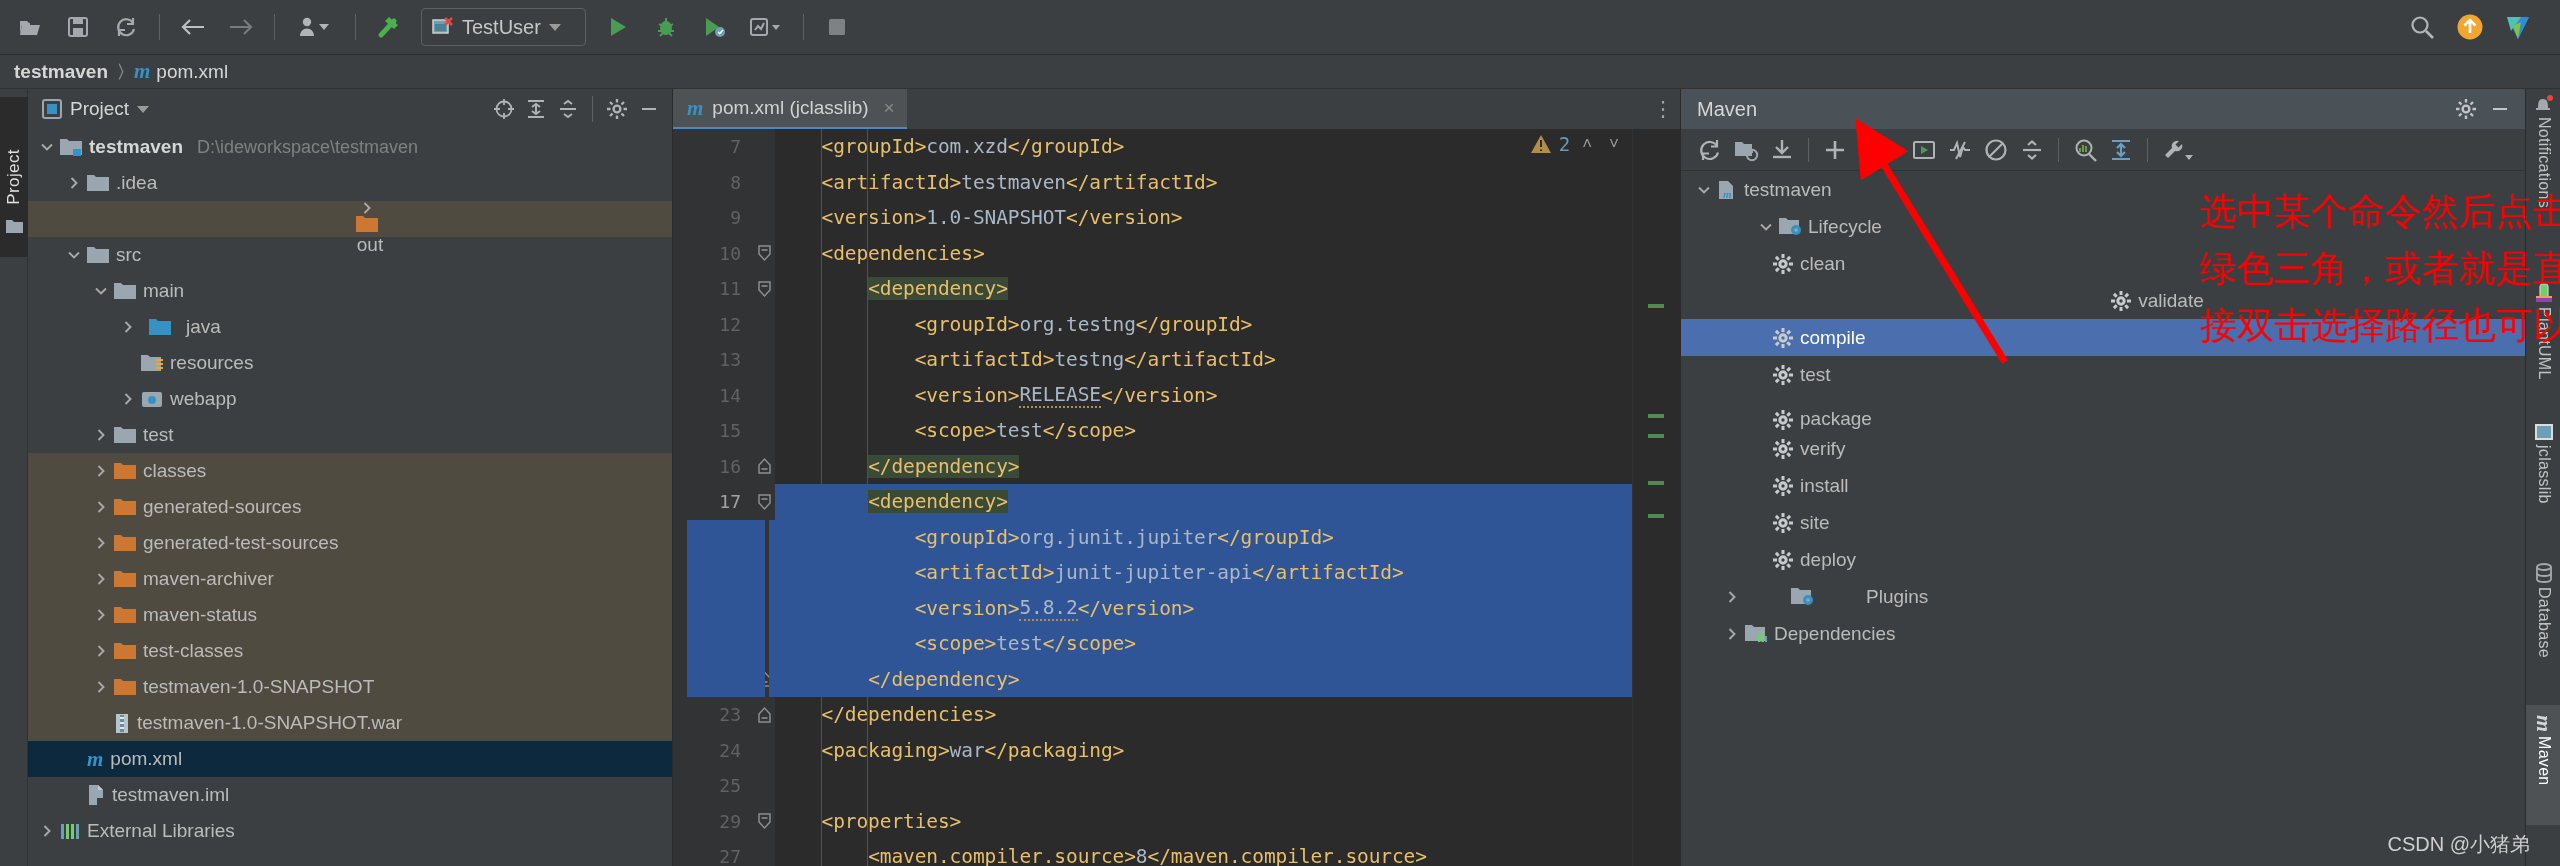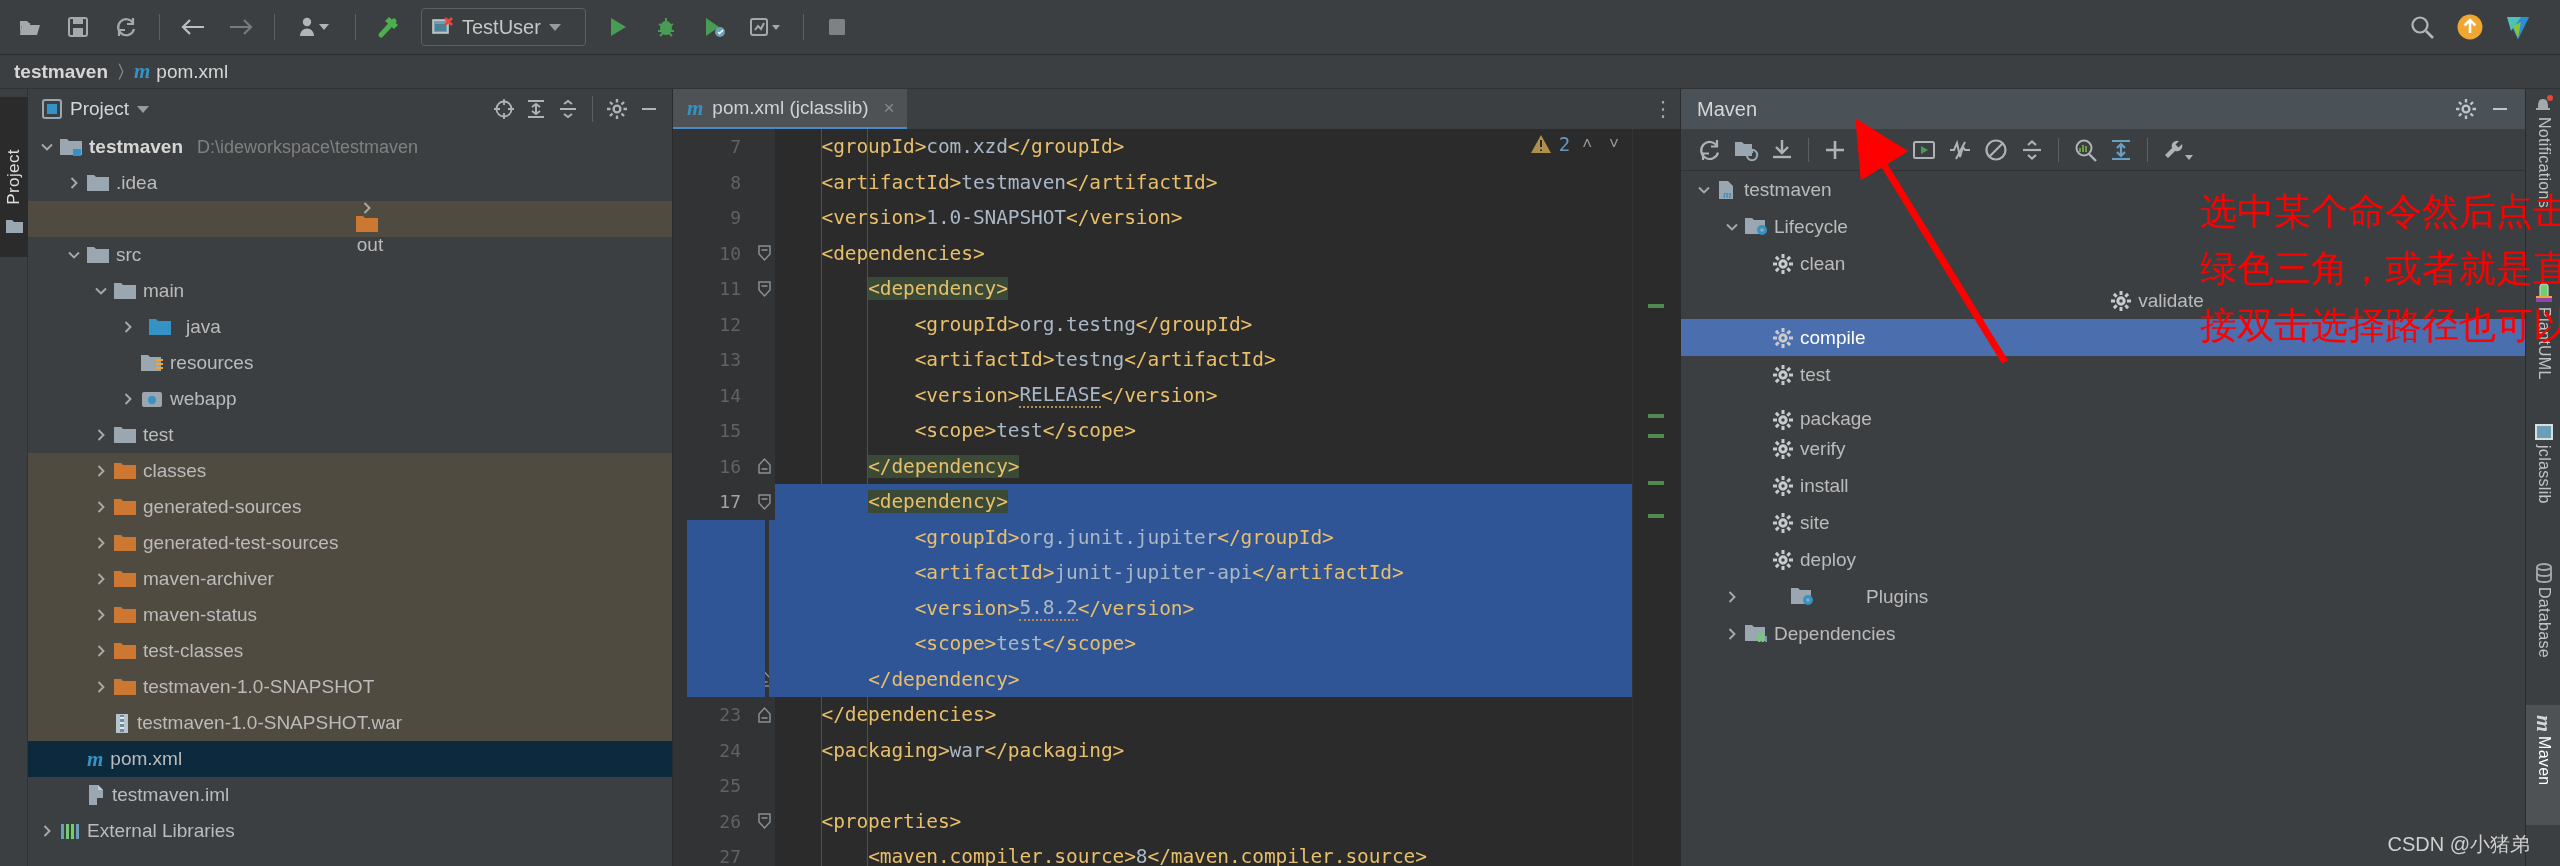--- a/index.html
+++ b/index.html
@@ -679,21 +679,21 @@
           <div class="gline">16</div>
           <div class="gline cur">17</div>
           <div class="gline">18</div>
           <div class="gline">19</div>
           <div class="gline">20</div>
           <div class="gline">21</div>
           <div class="gline">22</div>
           <div class="gline">23</div>
           <div class="gline">24</div>
           <div class="gline">25</div>
-          <div class="gline">26</div>
+          <div class="gline">29</div>
           <div class="gline">27</div>
         </div>
       <div class="folds" id="folds">
           <div style="height: 35.5px; display: flex; align-items: center; justify-content: center; position: relative;"></div>
           <div style="height: 35.5px; display: flex; align-items: center; justify-content: center; position: relative;"></div>
           <div style="height: 35.5px; display: flex; align-items: center; justify-content: center; position: relative;"></div>
           <div style="height: 35.5px; display: flex; align-items: center; justify-content: center; position: relative;">
             <svg width="13" height="16" viewBox="0 0 13 16">
               <path d="M1 1h11v8l-5.5 6L1 9z" fill="none" stroke="#8a8f91" stroke-width="1.5"></path>
               <path d="M3.5 5h6" stroke="#8a8f91" stroke-width="1.6"></path>
@@ -910,21 +910,21 @@
             </svg>
           </span>
           <span style="display: flex; align-items: center; flex: 0 0 auto;">
             <svg width="20" height="20" viewBox="0 0 20 20">
               <path d="M2 1h9l5 5v13H2z" fill="#9aa7b0"></path>
               <text x="6" y="18" font-family="Liberation Serif, serif" font-style="italic" font-weight="bold" font-size="11" fill="#3592c4">m</text>
             </svg>
           </span>
           <span class="tlabel">testmaven</span>
         </div>
-        <div class="mrow" style="padding-left: 38px;">
+        <div class="mrow" style="padding-left: 38px; margin-left: 34px;">
           <span class="tw">
             <svg width="14" height="14" viewBox="0 0 14 14">
               <path d="M2 4.5l5 5 5-5" stroke="#a9a9a9" stroke-width="1.9" fill="none"></path>
             </svg>
           </span>
           <span style="display: flex; align-items: center; flex: 0 0 auto;">
             <svg width="22" height="19" viewBox="0 0 22 19">
               <path d="M0 1h7l2 2h11v14H0z" fill="#9aa7b0"></path>
               <circle cx="17" cy="13" r="5" fill="#3592c4"></circle>
               <circle cx="17" cy="13" r="1.8" fill="#9aa7b0"></circle>

